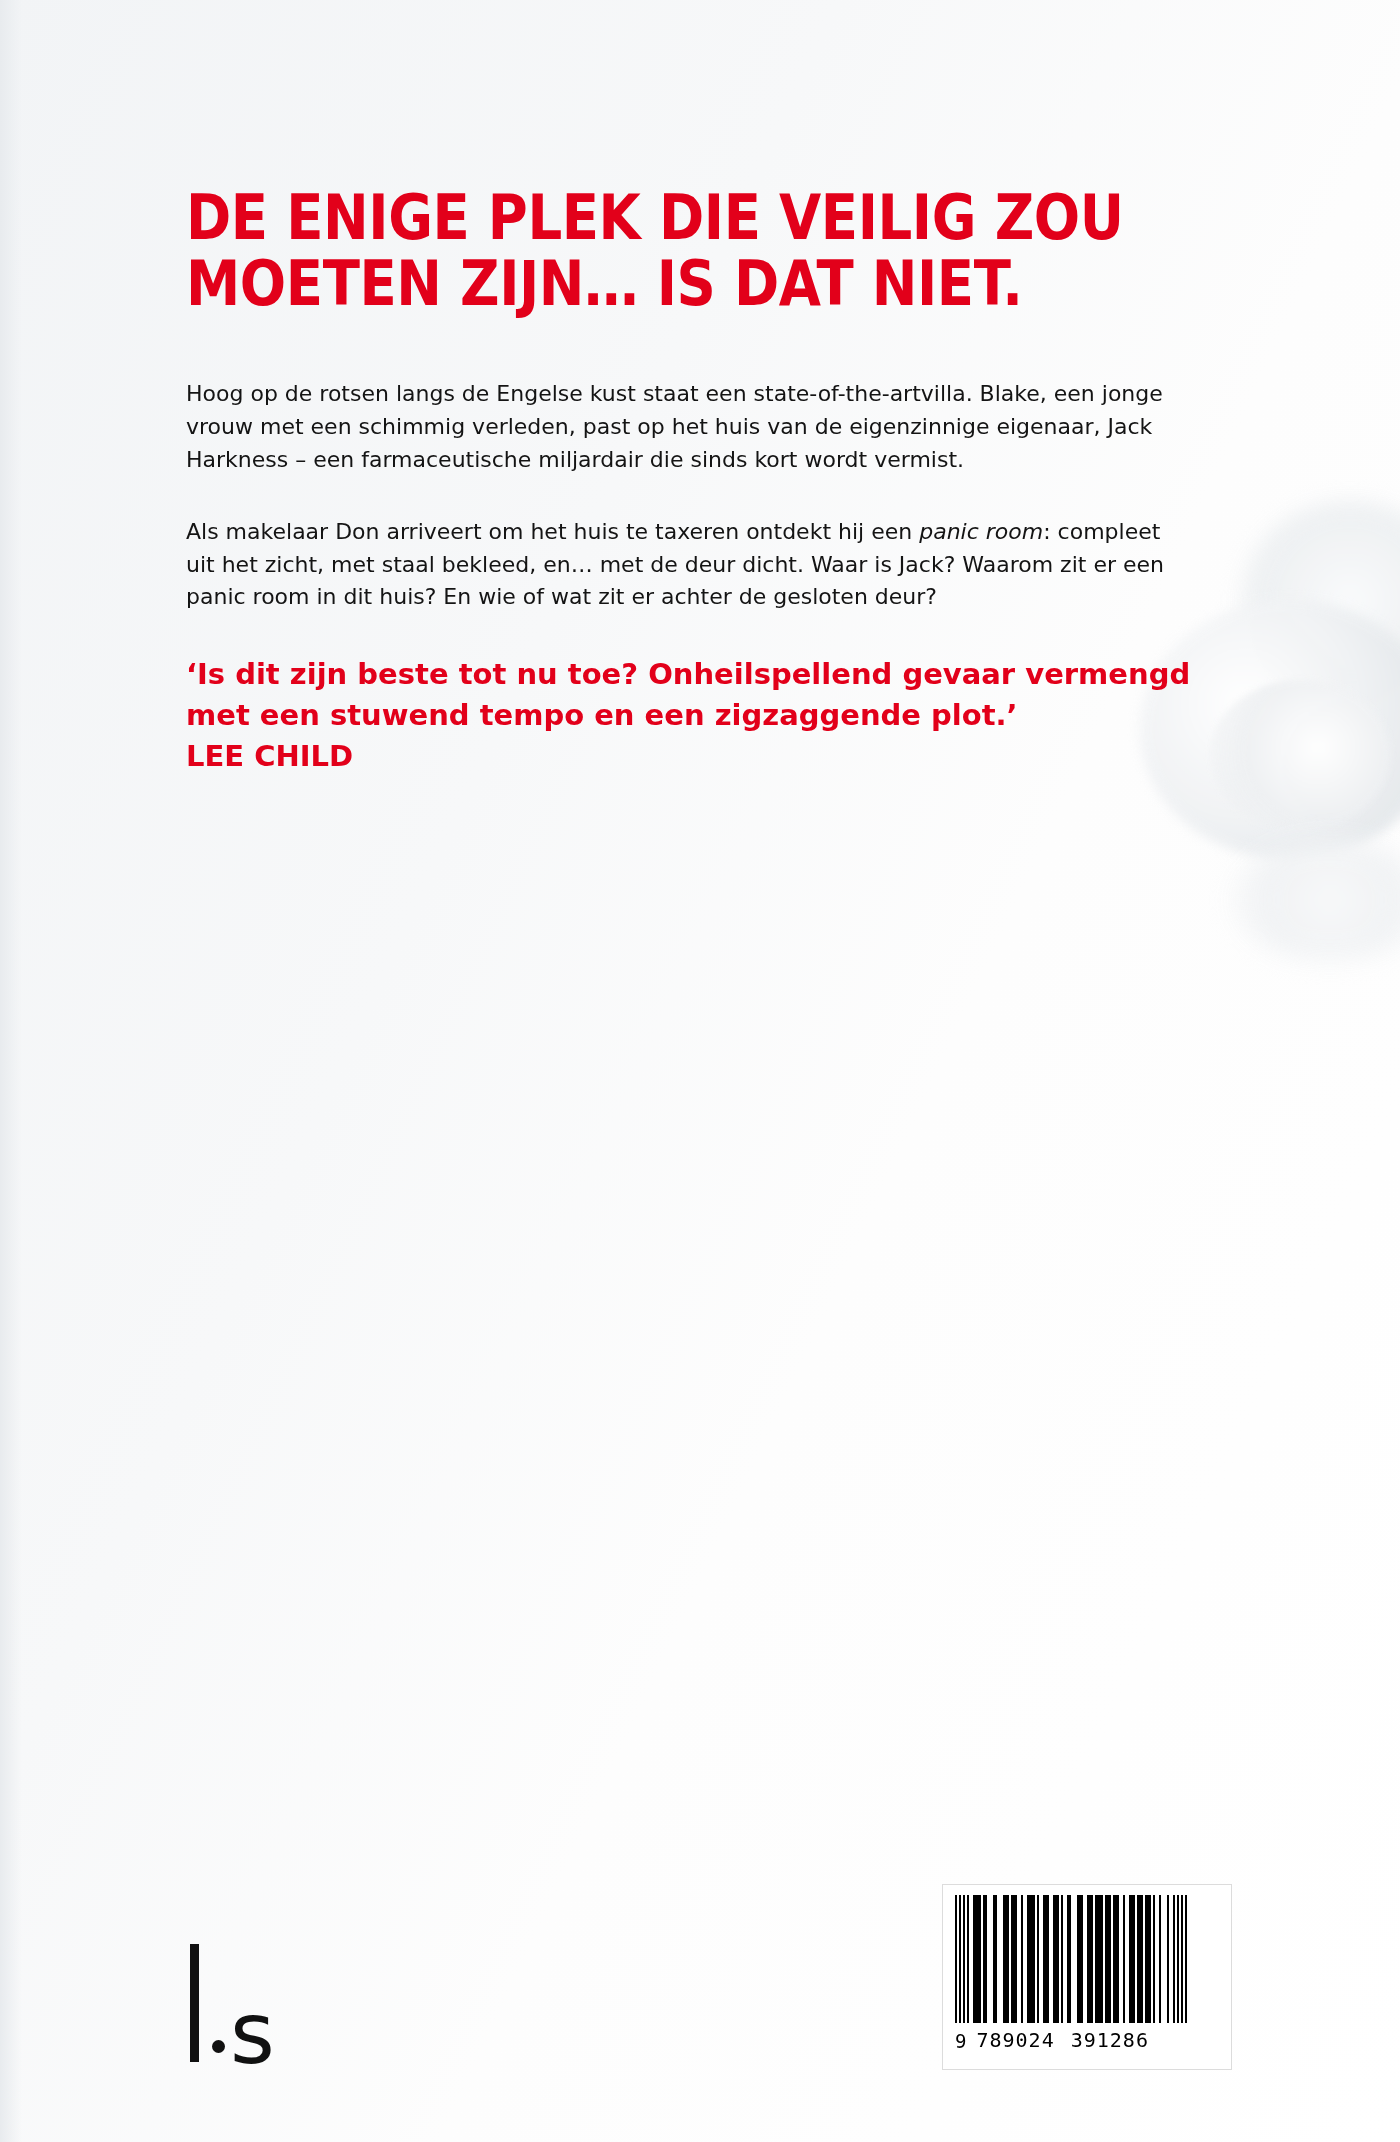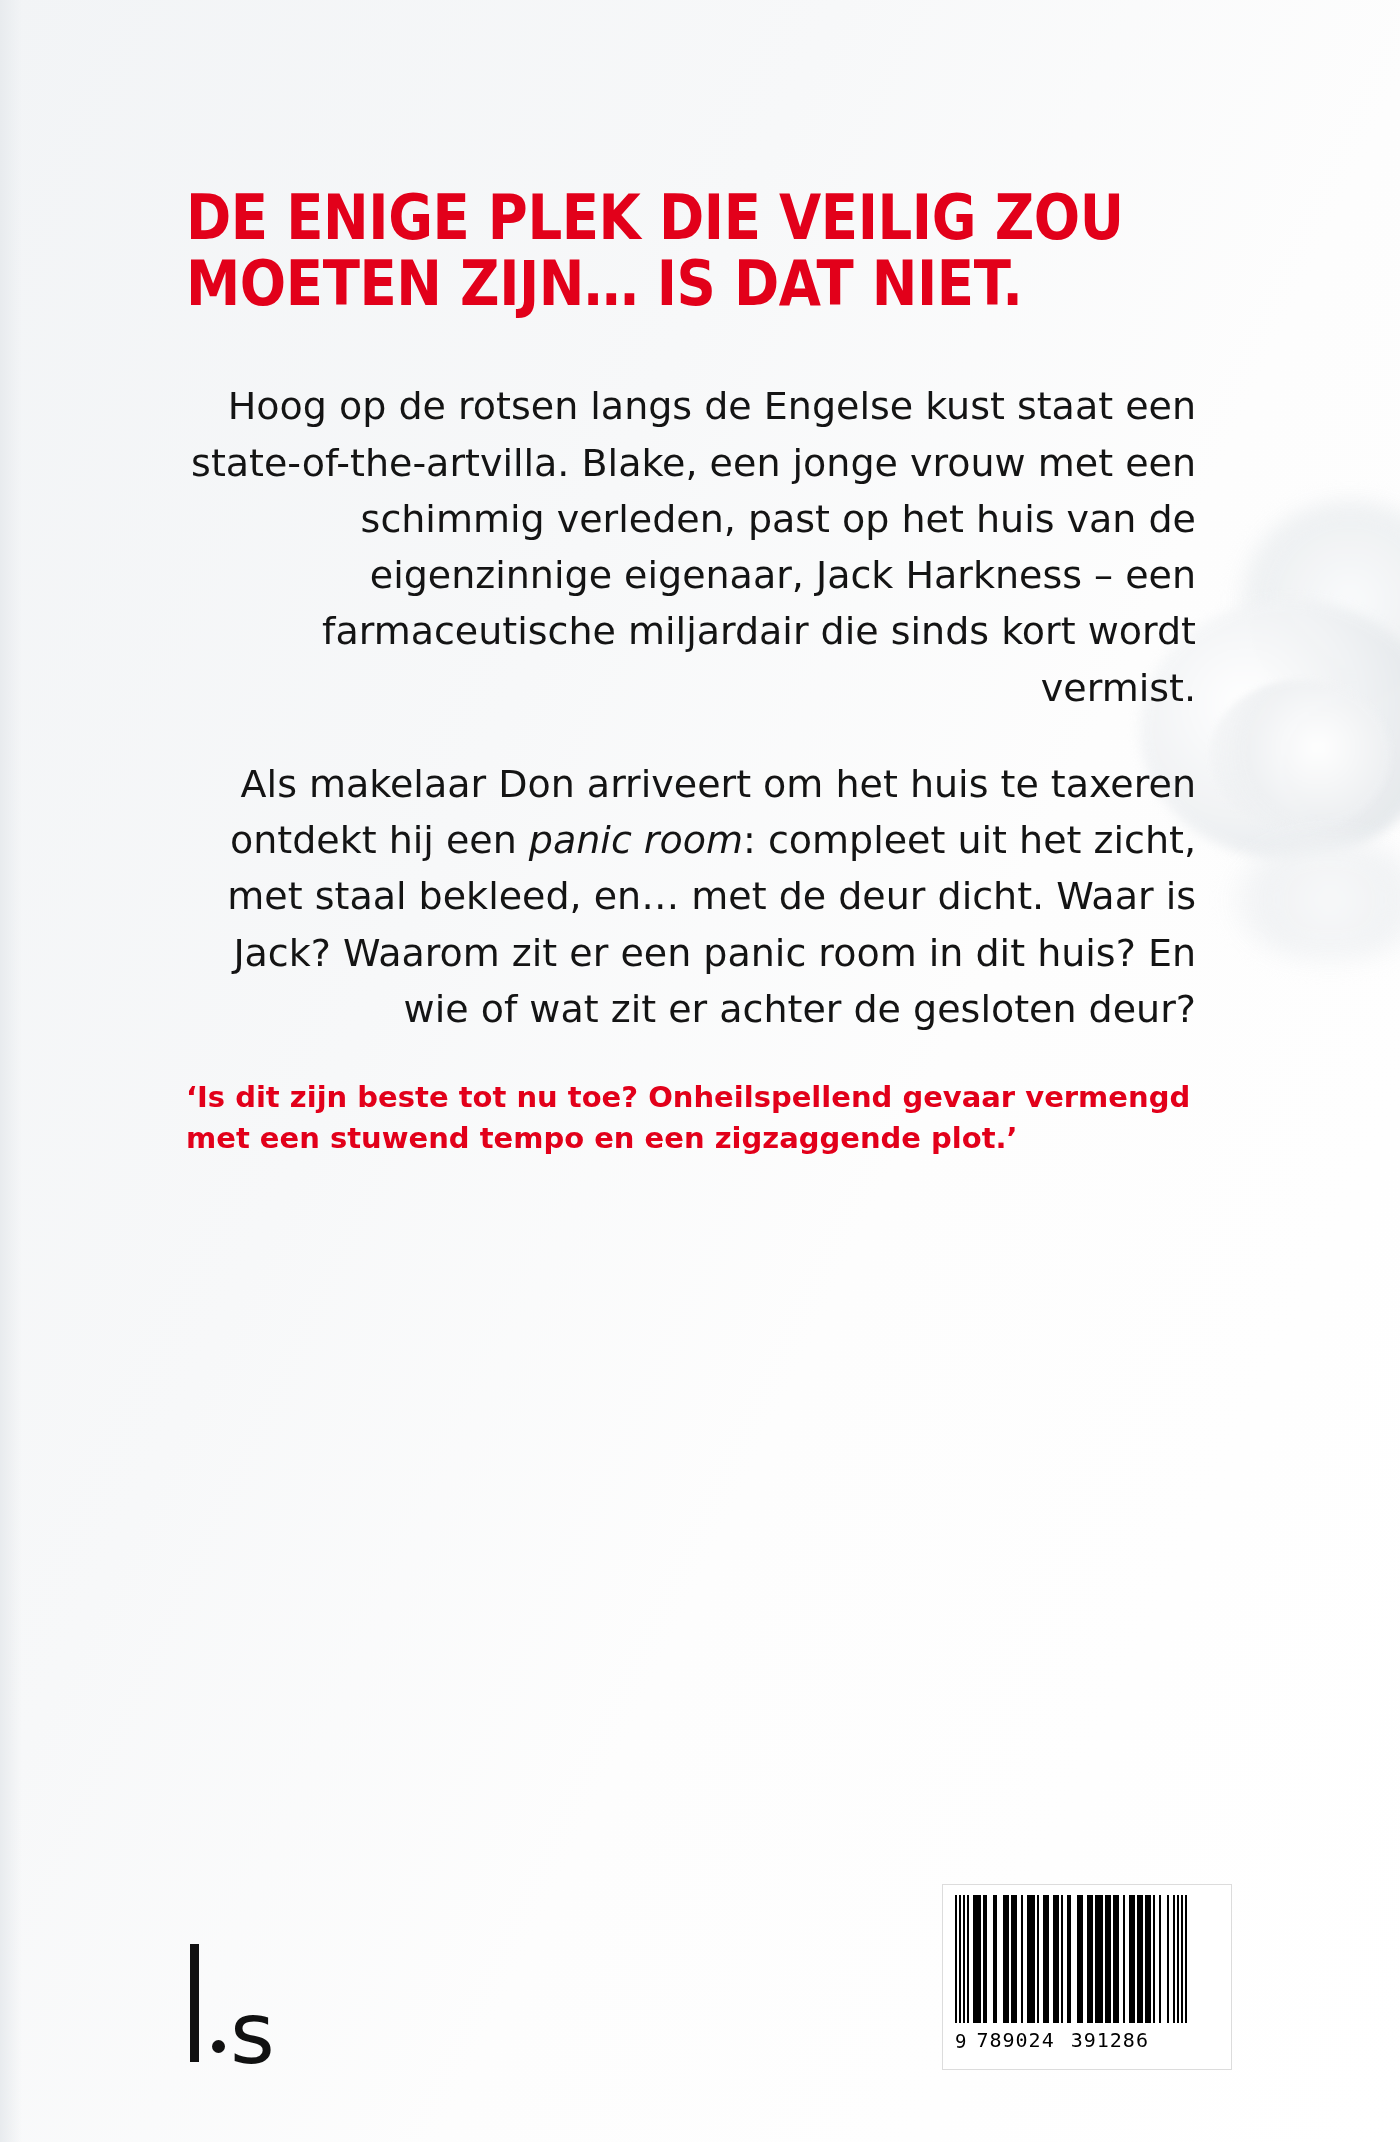--- a/index.html
+++ b/index.html
@@ -75,26 +75,25 @@
     letter-spacing: -0.5px;
     transform: scaleX(0.88);
     transform-origin: left top;
     margin: 0 0 62px 0;
     text-transform: uppercase;
   }
   .headline .line { display: block; white-space: nowrap; }
 
   .body-para {
     color: #141414;
-    font-size: 38px;
+    font-size: 22px;
     line-height: 1.48;
     margin: 0 0 40px 0;
     max-width: 1010px;
     font-weight: 400;
-    text-align: right;
   }
   .body-para em { font-style: italic; }
 
   .quote-block {
     margin: 0 0 36px 0;
   }
   .quote-text {
     color: #e2001a;
     font-weight: 700;
     font-size: 29px;
@@ -221,20 +220,21 @@
       <span class="line">DE ENIGE PLEK DIE VEILIG ZOU</span>
       <span class="line">MOETEN ZIJN… IS DAT NIET.</span>
     </h1>
 
     <p class="body-para">Hoog op de rotsen langs de Engelse kust staat een state-of-the-artvilla. Blake, een jonge vrouw met een schimmig verleden, past op het huis van de eigenzinnige eigenaar, Jack Harkness – een farmaceutische miljardair die sinds kort wordt vermist.</p>
 
     <p class="body-para"><span>Als makelaar Don arriveert om het huis te taxeren ontdekt hij een </span><em>panic room</em><span>: compleet uit het zicht, met staal bekleed, en… met de deur dicht. Waar is Jack? Waarom zit er een panic room in dit huis? En wie of wat zit er achter de gesloten deur?</span></p>
 
     <div class="quote-block">
       <p class="quote-text">‘Is dit zijn beste tot nu toe? Onheilspellend gevaar vermengd met een stuwend tempo en een zigzaggende plot.’</p>
+      <p class="quote-source">LEE CHILD</p>
     </div>
 
     <div class="quote-block">
     </div>
 
   </div>
 
   <div class="footer">
     <div class="logo-wrap">
       <div class="logo-mark">

